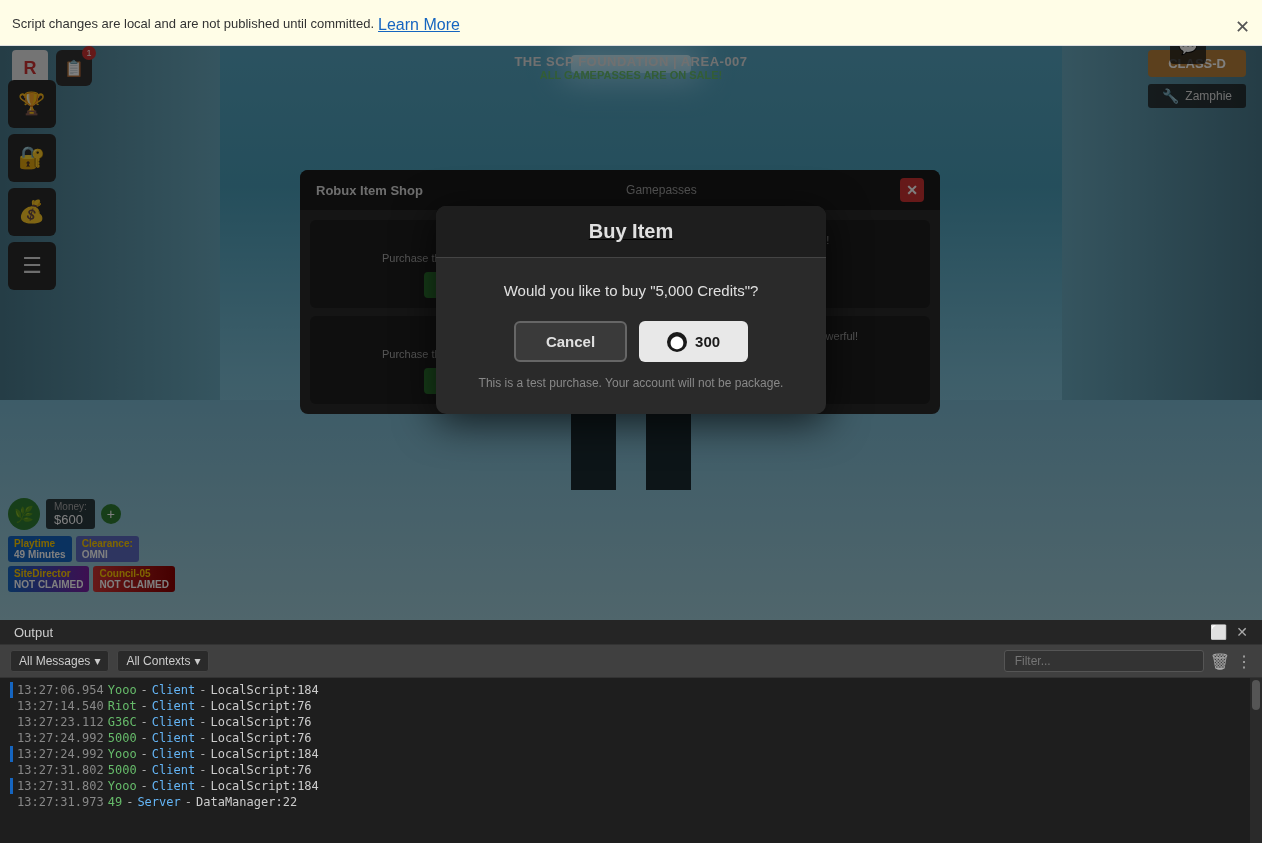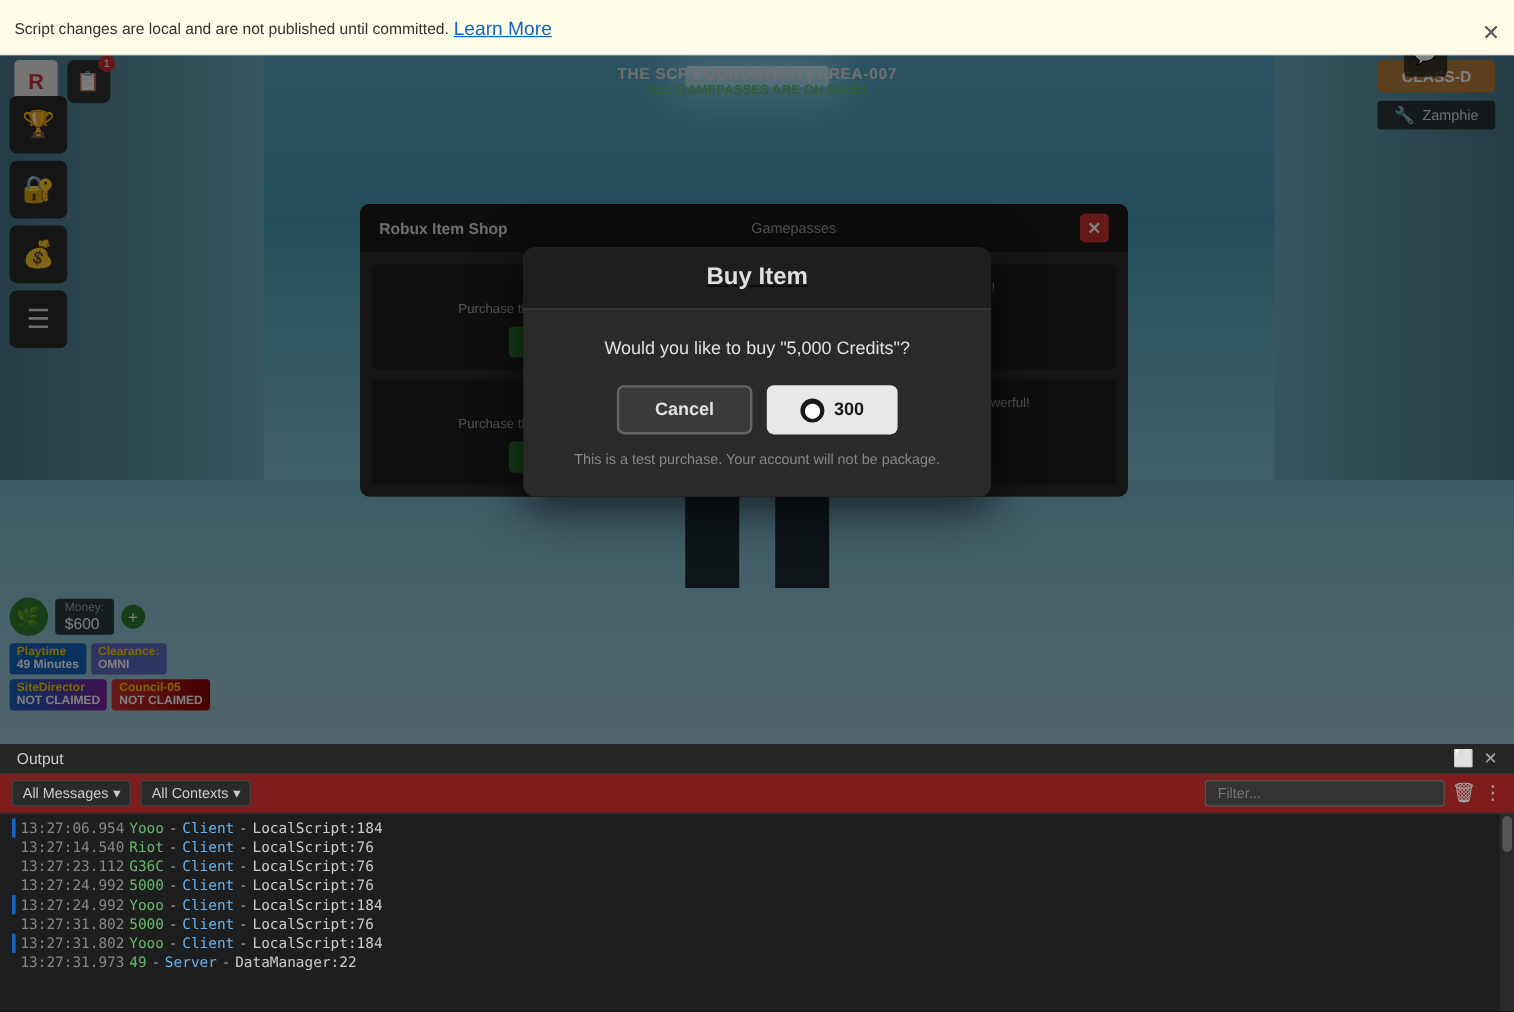--- a/index.html
+++ b/index.html
@@ -430,21 +430,21 @@
     #output-header .output-actions {
       display: flex; gap: 8px; align-items: center;
     }
     #output-header .action-icon {
       color: #aaa; font-size: 14px; cursor: pointer;
     }
     #output-filters {
       display: flex;
       gap: 8px;
       padding: 5px 10px;
-      background: #7f1d1d;
+      background: #404040;
       border-bottom: 1px solid #333;
       align-items: center;
     }
     .filter-dropdown {
       background: #2a2a2a;
       color: #ccc;
       border: 1px solid #444;
       padding: 3px 8px;
       border-radius: 3px;
       font-size: 12px;

